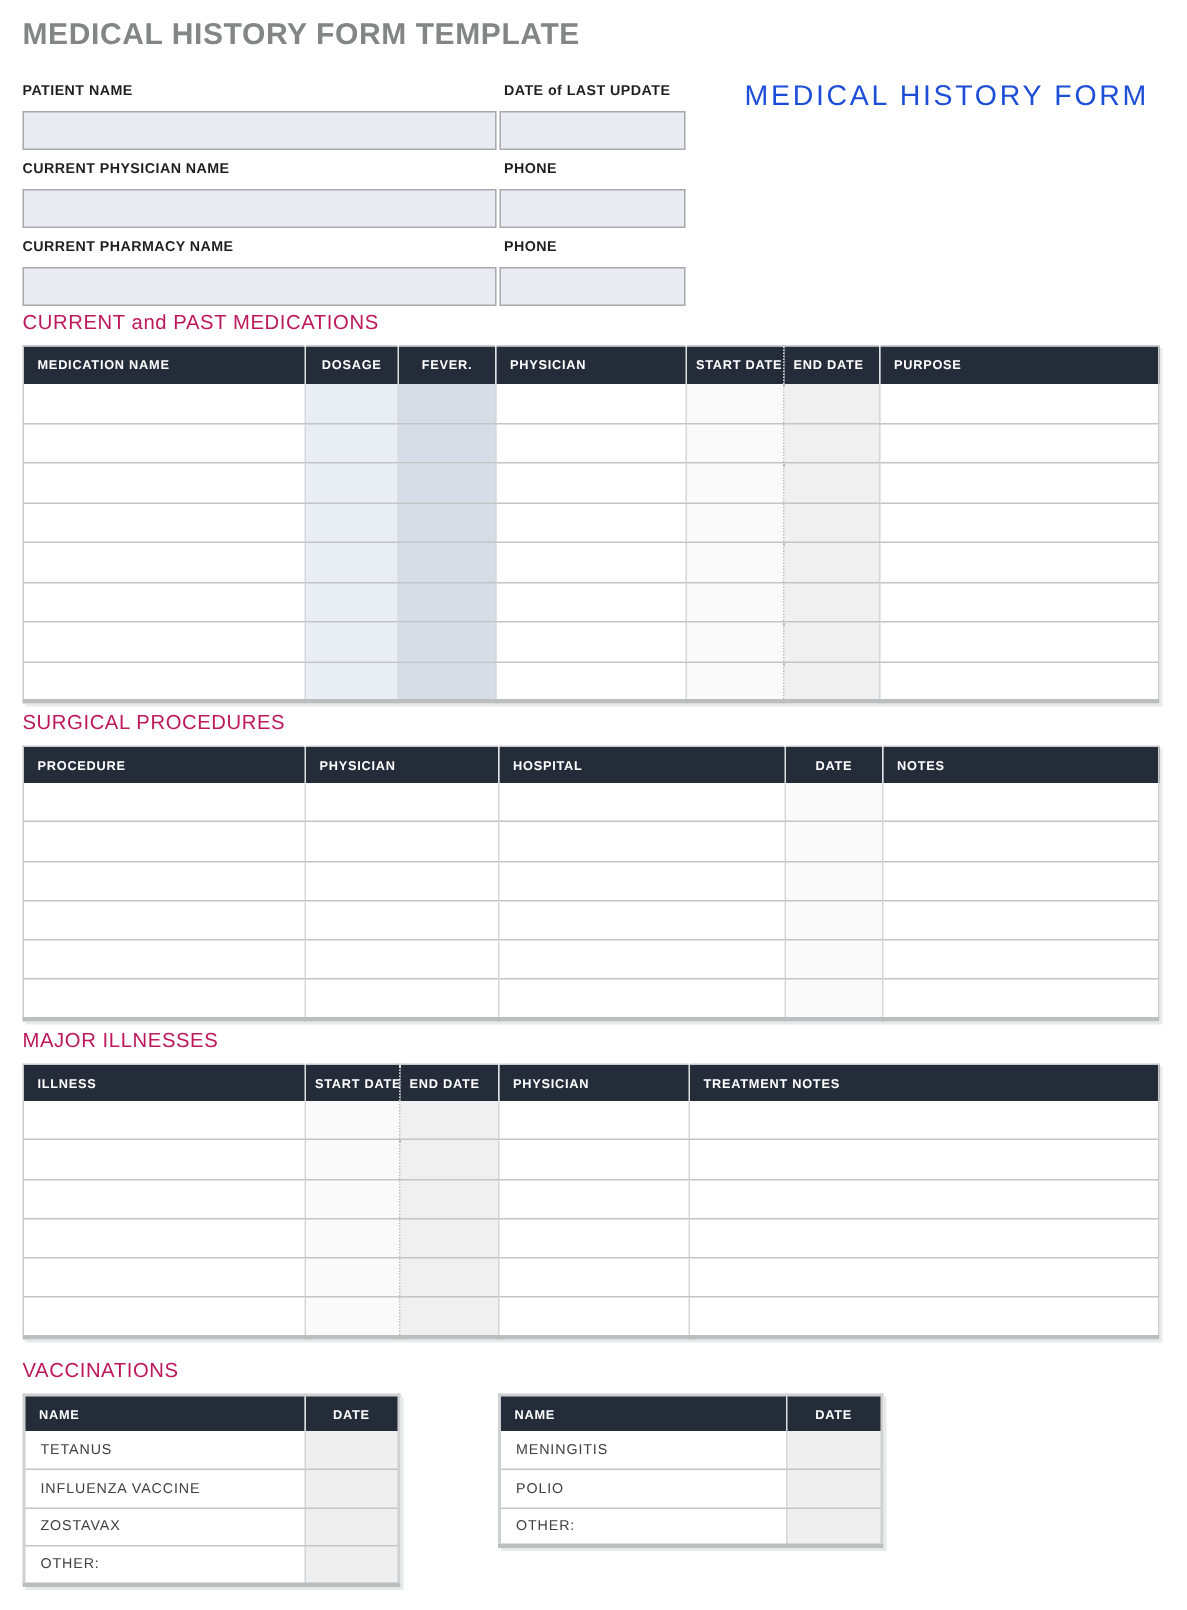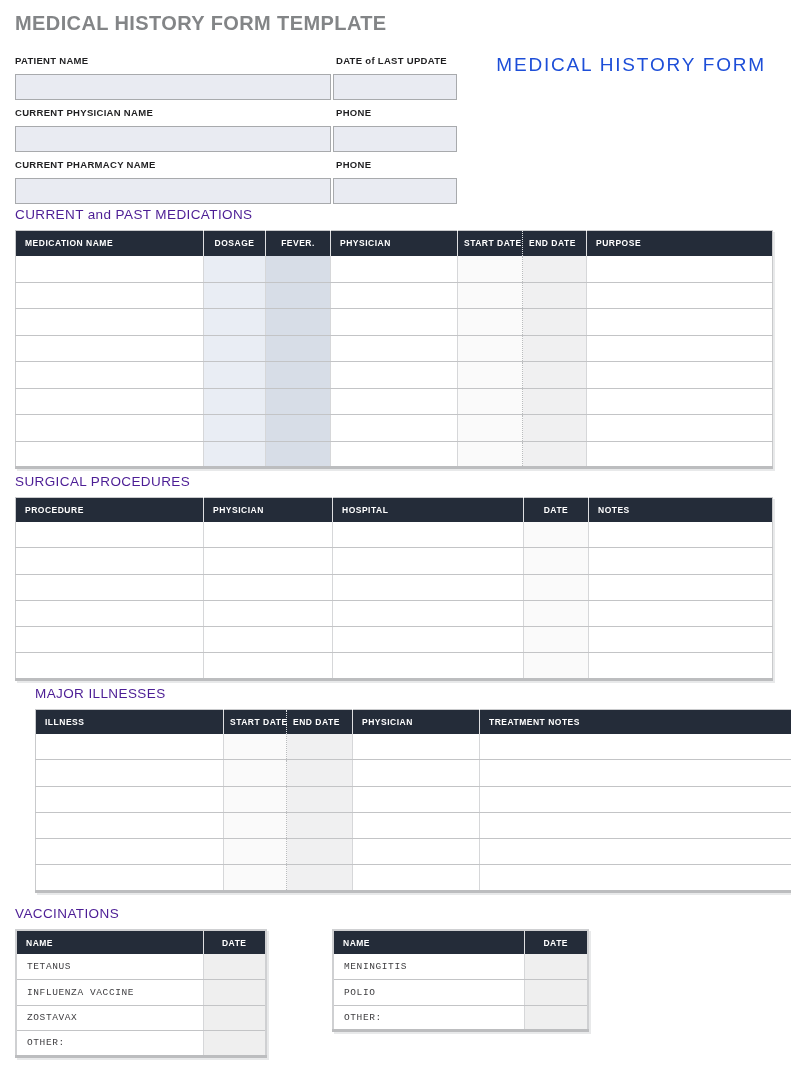--- a/index.html
+++ b/index.html
@@ -20,22 +20,22 @@
   .field-label { position:absolute; top:0; font-size:9.5px; font-weight:bold; color:#1F1F21;
                  letter-spacing:.3px; white-space:nowrap; }
   .fl-left { left:0; } .fl-right { left:321px; }
   .field-box { margin-top:7px; display:flex; column-gap:2px; height:26px; background:#fff; }
   .field-cell { display:block; height:26px; background:#E9EBF2; border:1px solid #A8AAAD;
                 font-family:inherit; font-size:11px; color:#333; padding:0 6px; outline:none; }
   .fc-l { width:316px; } .fc-r { width:124px; }
 
   
   .section { position:absolute; left:15px; width:757px; }
-  .sec-meds { top:207px; } .sec-surg { top:474px; } .sec-ill { top:686px;margin-left:20px; } .sec-vacc { top:906px; }
-  .section-title { font-size:13.5px; font-weight:normal; color:#4c1d95; letter-spacing:.4px;
+  .sec-meds { top:207px; } .sec-surg { top:474px; } .sec-ill { top:686px; } .sec-vacc { top:906px; }
+  .section-title { font-size:13.5px; font-weight:normal; color:#be185d; letter-spacing:.4px;
                    height:16px; line-height:16px; }
   .section table { border-collapse:collapse; table-layout:fixed; margin-top:7px;
                    border:1px solid #C9CACC; border-bottom:3px solid #BCBDBF;
                    box-shadow:2px 2px 0 #E8E9EA; }
   .section table.w-full { width:757px; }
   thead th { background:#242C39; color:#fff; font-size:8.5px; font-weight:bold;
              letter-spacing:.5px; text-align:left; padding:0 0 0 9px; white-space:nowrap; }
   thead tr { height:25px; }
   .thead-24 thead tr { height:24px; }
   thead th + th { border-left:1px solid rgba(255,255,255,.85); }
@@ -53,21 +53,21 @@
   td.c-start  { background:#FAFAFA; }
   td.c-end    { background:#F0F0F1; }
   td.c-date   { background:#FAFAFA; }
   td.c-vdate  { background:#EFEFEF; }
 
   
   .vacc-wrap { position:relative; height:135px; }
   .vacc-table { position:absolute; top:0; }
   .vacc-left { left:0; } .vacc-right { left:317px; }
   .vacc-table table { border:2px solid #CFD0D2; border-bottom:3px solid #BCBDBF; margin-top:7px; }
-  .vacc-table td.name-cell { font-size:9.5px; color:#414043; letter-spacing:.6px; padding-left:10px;font-family:Liberation Mono, monospace; }
+  .vacc-table td.name-cell { font-size:9.5px; color:#414043; letter-spacing:.6px; padding-left:10px; }
 </style>
 </head>
 <body>
 
 <div class="page">
 
   <div class="main-title">MEDICAL HISTORY FORM TEMPLATE</div>
   <div class="watermark">MEDICAL HISTORY FORM</div>
 
   <div class="field-group fg-1">

